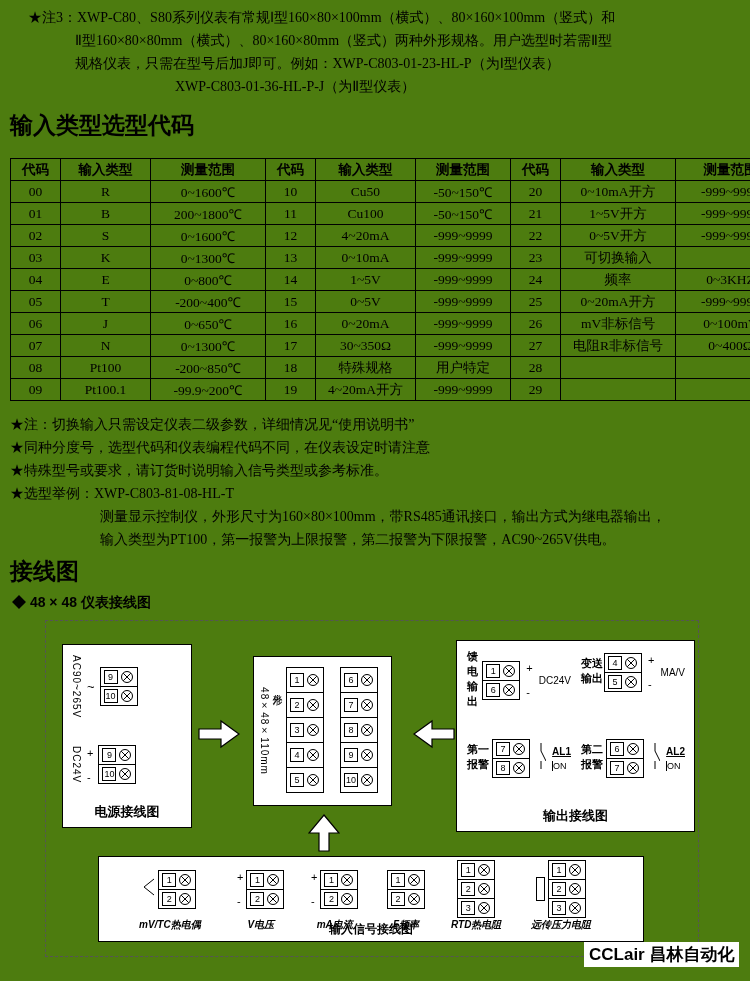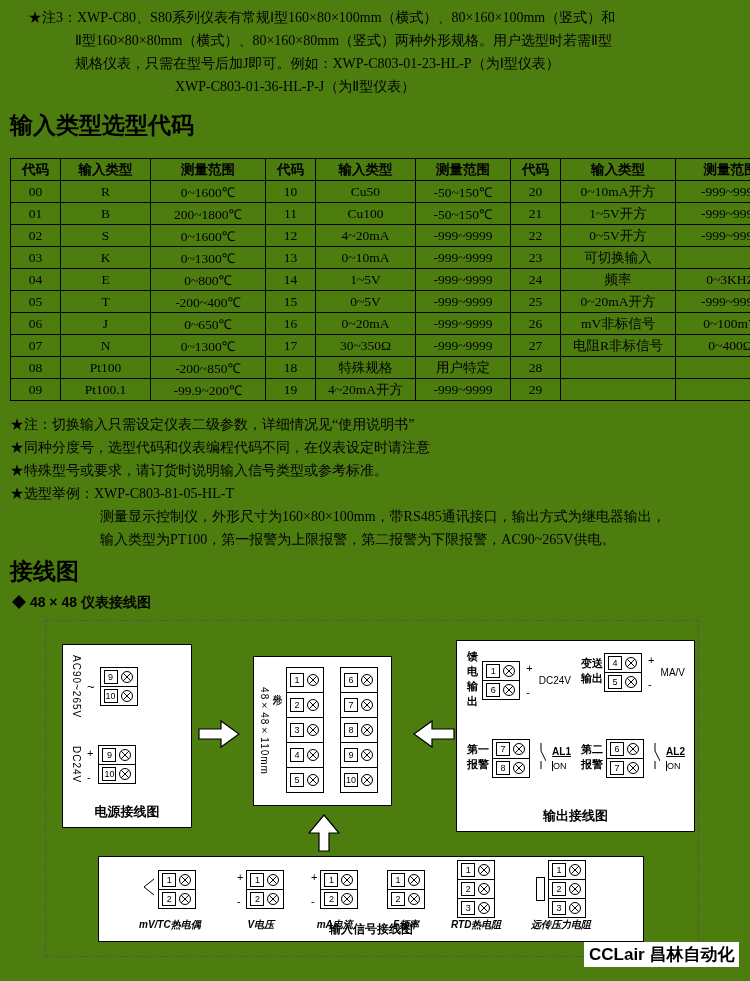--- a/index.html
+++ b/index.html
@@ -215,21 +215,21 @@
           <td></td>
           <td></td>
         </tr>
       </tbody>
   </table>
 
   <div class="notes">
     <div>★注：切换输入只需设定仪表二级参数，详细情况见“使用说明书”</div>
     <div>★同种分度号，选型代码和仪表编程代码不同，在仪表设定时请注意</div>
     <div>★特殊型号或要求，请订货时说明输入信号类型或参考标准。</div>
-    <div>★选型举例：XWP-C803-81-05-HL-T</div>
+    <div>★选型举例：XWP-C803-81-08-HL-T</div>
     <div class="ind">测量显示控制仪，外形尺寸为160×80×100mm，带RS485通讯接口，输出方式为继电器输出，</div>
     <div class="ind">输入类型为PT100，第一报警为上限报警，第二报警为下限报警，AC90~265V供电。</div>
   </div>
 
   <div class="h2">接线图</div>
   <div class="subtitle">◆ 48 × 48 仪表接线图</div>
 
   <div class="diagram">
     <div class="dash-frame"></div>
 

